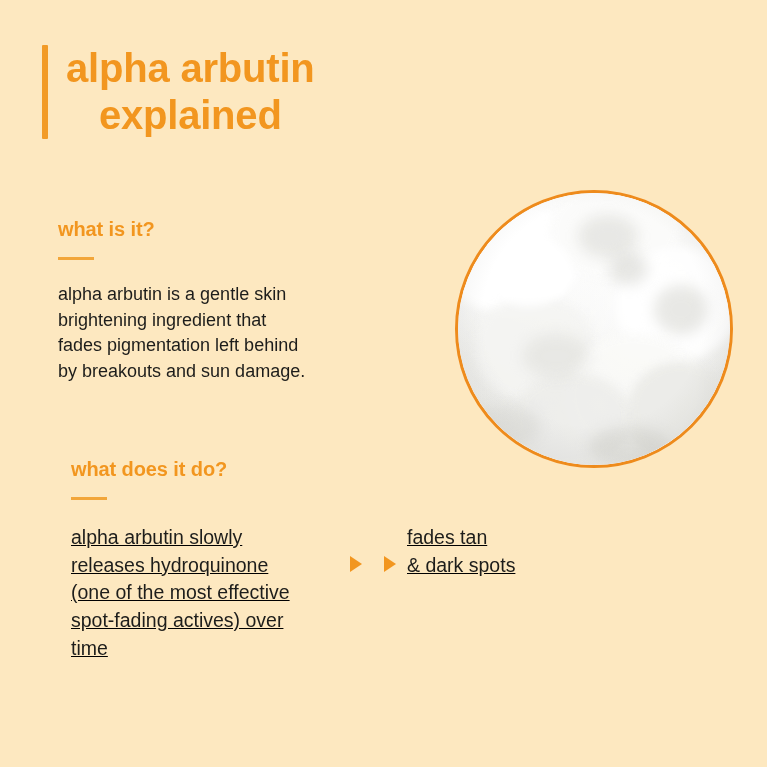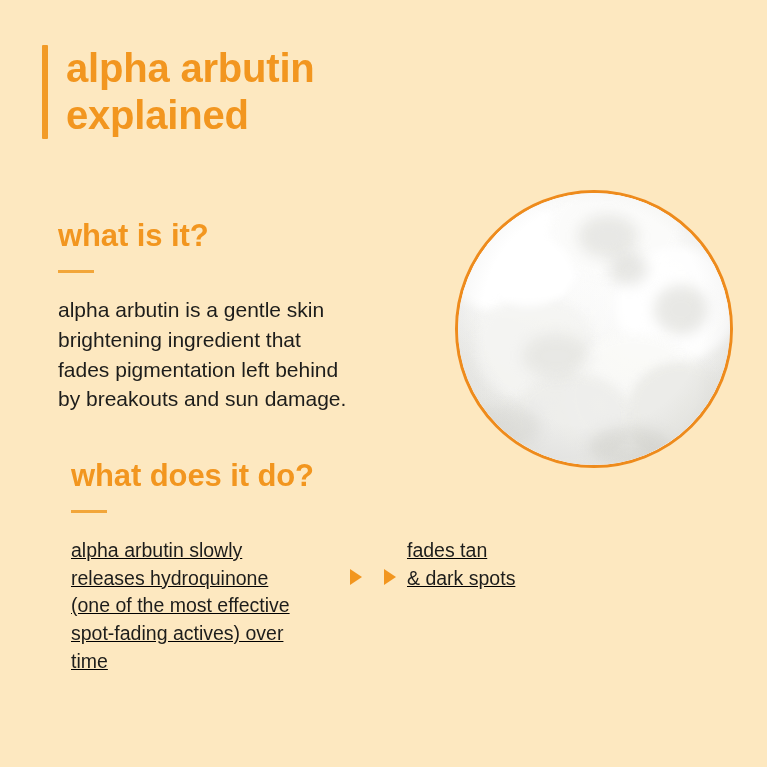--- a/index.html
+++ b/index.html
@@ -34,42 +34,43 @@
     margin-right: 18px;
     border-radius: 1px;
   }
   .title-text {
     color: #f2961f;
     font-size: 40px;
     font-weight: bold;
     line-height: 1.18;
     letter-spacing: -0.2px;
     white-space: pre-line;
+    text-align: center;
   }
 
   
   .section {
     position: absolute;
   }
   .section-heading {
     color: #f2961f;
-    font-size: 31px;
+    font-size: 20px;
     font-weight: bold;
     letter-spacing: -0.1px;
     margin: 0;
   }
   .heading-underline {
     width: 36px;
     height: 3px;
     background: #f2a63a;
     margin-top: 16px;
   }
   .body-text {
     color: #1d1d1b;
-    font-size: 21px;
+    font-size: 18px;
     line-height: 1.42;
     margin: 0;
     white-space: pre-line;
   }
 
   
   #section-what-is-it {
     left: 58px;
     top: 218px;
     width: 340px;

